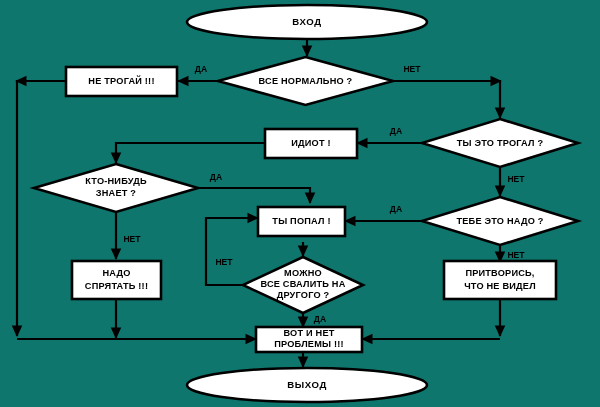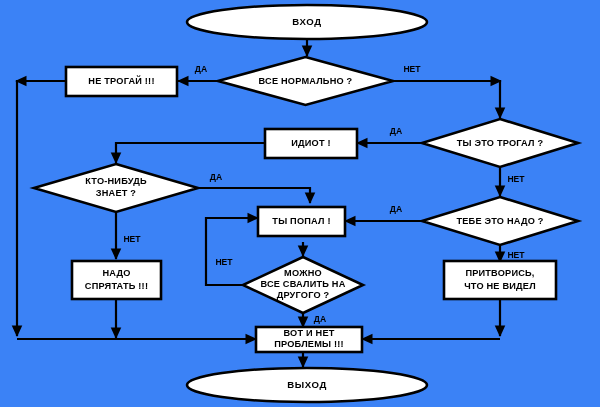--- a/index.html
+++ b/index.html
@@ -4,21 +4,21 @@
 <style>
   html, body {
     margin: 0;
     padding: 0;
     background: #ffffff;
   }
   #canvas-wrap {
     position: relative;
     width: 600px;
     height: 407px;
-    background: #3b82f6;
+    background: #0f766e;
     overflow: hidden;
   }
   svg#flowchart {
     display: block;
     width: 600px;
     height: 407px;
   }
   .shape-thick {
     fill: #ffffff;
     stroke: #000000;

